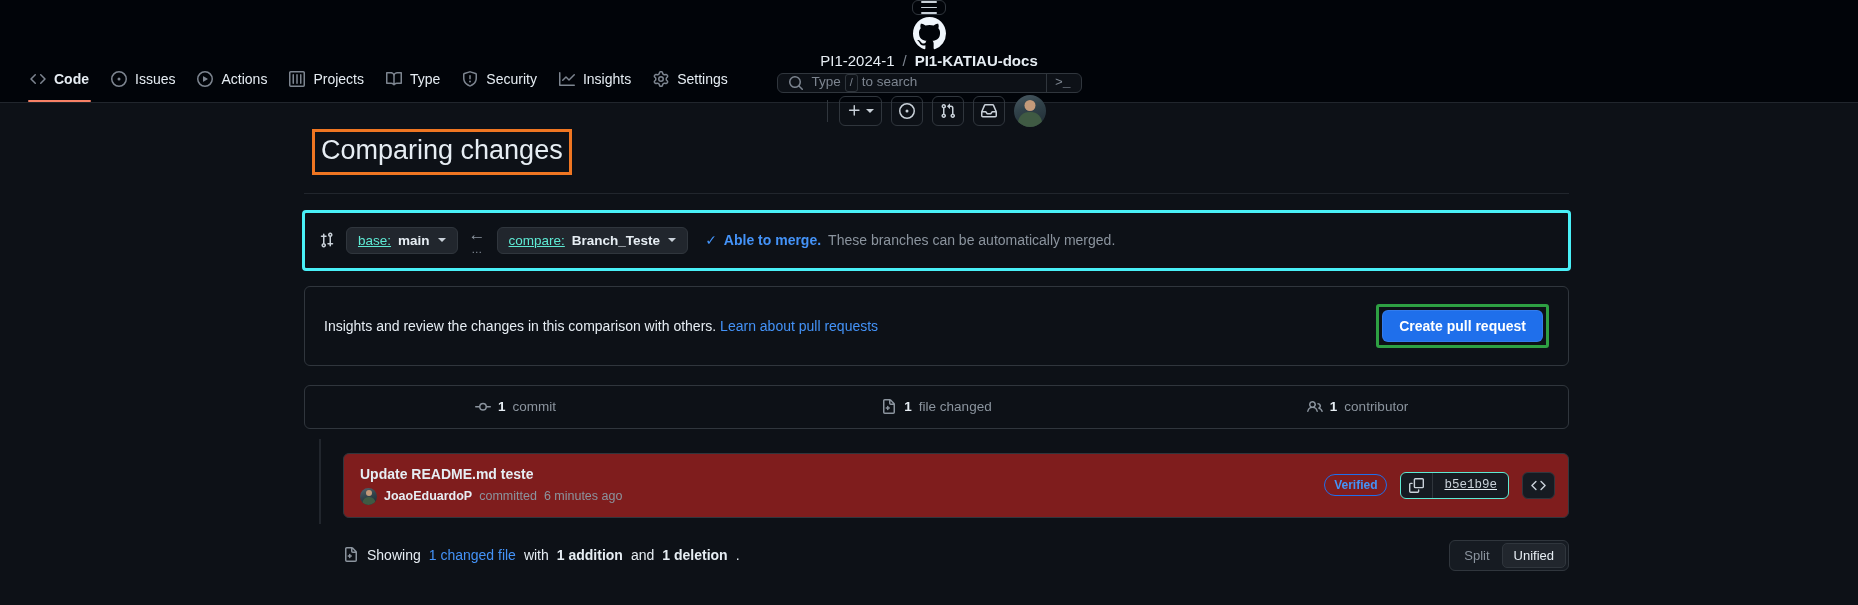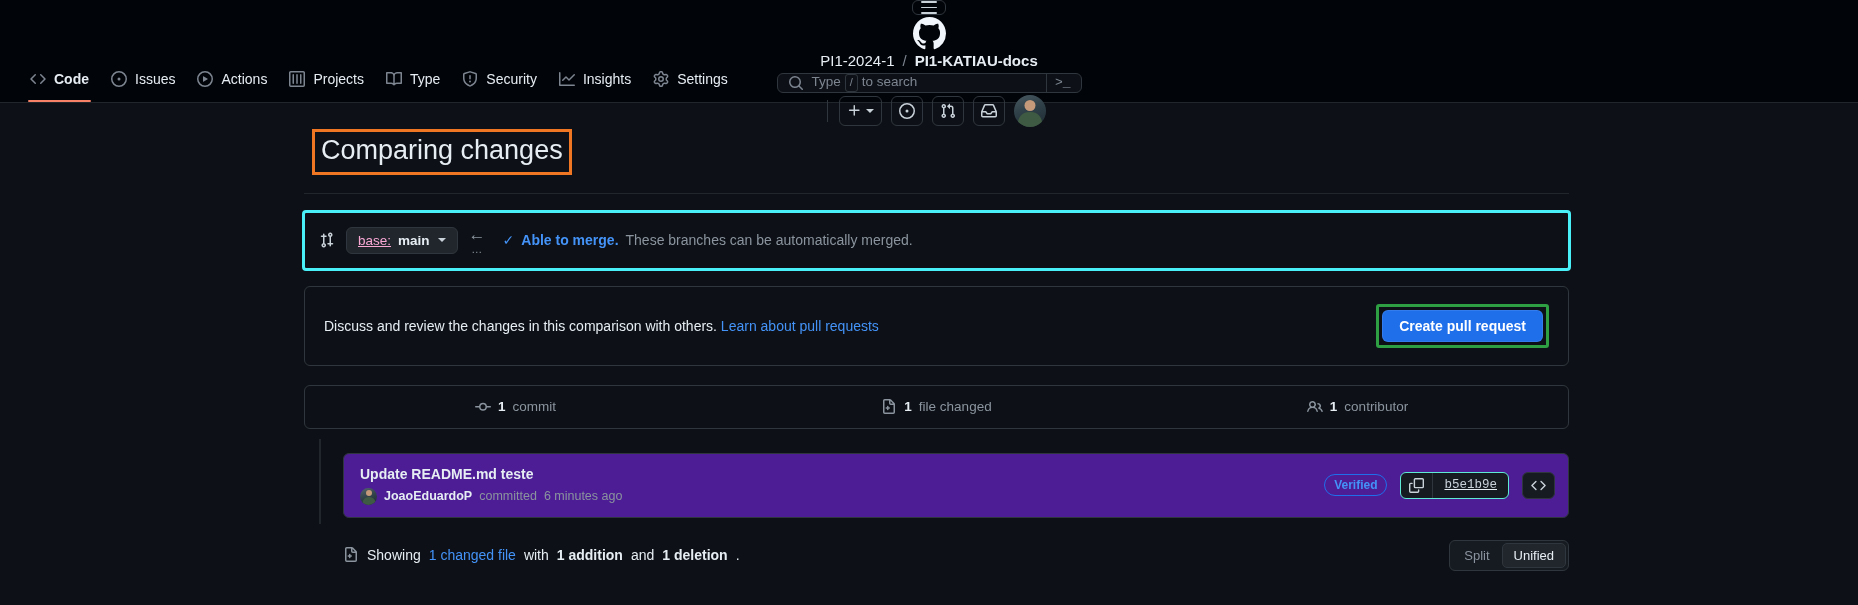--- a/index.html
+++ b/index.html
@@ -171,21 +171,21 @@
   .branch-select {
     display: flex; align-items: center; gap: 7px;
     background: #21262d;
     border: 1px solid #30363d;
     border-radius: 6px;
     padding: 5px 11px;
     font-size: 13.5px;
     cursor: pointer;
     white-space: nowrap;
   }
-  .bs-label { color: #f9a8d4; text-decoration: underline; }
+  .bs-label { color: #5eead4; text-decoration: underline; }
   .bs-value { color: #e6edf3; font-weight: bold; }
   .caret {
     width: 0; height: 0; margin-left: 1px;
     border-left: 4px solid transparent;
     border-right: 4px solid transparent;
     border-top: 4px solid #c9d1d9;
   }
   .arrow-stack {
     display: flex; flex-direction: column; align-items: center;
     color: #8b949e; line-height: 1; gap: 1px;
@@ -262,21 +262,21 @@
     position: relative;
   }
   .commit-card-wrap::before {
     content: ""; position: absolute;
     left: 8px; top: -14px; bottom: -6px;
     width: 2px; background: #21262d;
   }
   .commit-card {
     border: 1px solid #30363d;
     border-radius: 6px;
-    background: #4c1d95;
+    background: #7f1d1d;
     padding: 12px 13px 12px 16px;
     display: flex; align-items: center; justify-content: space-between;
   }
   .commit-title {
     font-size: 14px; font-weight: bold; color: #e6edf3;
     cursor: pointer;
   }
   .commit-meta {
     margin-top: 6px;
     display: flex; align-items: center; gap: 7px;
@@ -580,33 +580,38 @@
           <span class="bs-label">base:</span>
           <span class="bs-value">main</span>
           <span class="caret"></span>
         </div>
 
         <div class="arrow-stack">
           <span class="arr">←</span>
           <span class="dots">…</span>
         </div>
 
+        <div class="branch-select">
+          <span class="bs-label">compare:</span>
+          <span class="bs-value">Branch_Teste</span>
+          <span class="caret"></span>
+        </div>
 
         <div class="merge-status">
           <span class="merge-check">✓</span>
           <span class="merge-ok">Able to merge.</span>
           <span>These branches can be automatically merged.</span>
         </div>
       </div>
     </div>
 
     
     <div class="discuss-box">
       <div class="discuss-text">
-        <span>Discuss and review the changes in this comparison with others.</span>
+        <span>Insights and review the changes in this comparison with others.</span>
         <a class="lnk">Learn about pull requests</a>
       </div>
       <div class="ann-green">
         <button class="btn-primary">Create pull request</button>
       </div>
     </div>
 
     
     <div class="stats-bar">
       <div class="stat">

